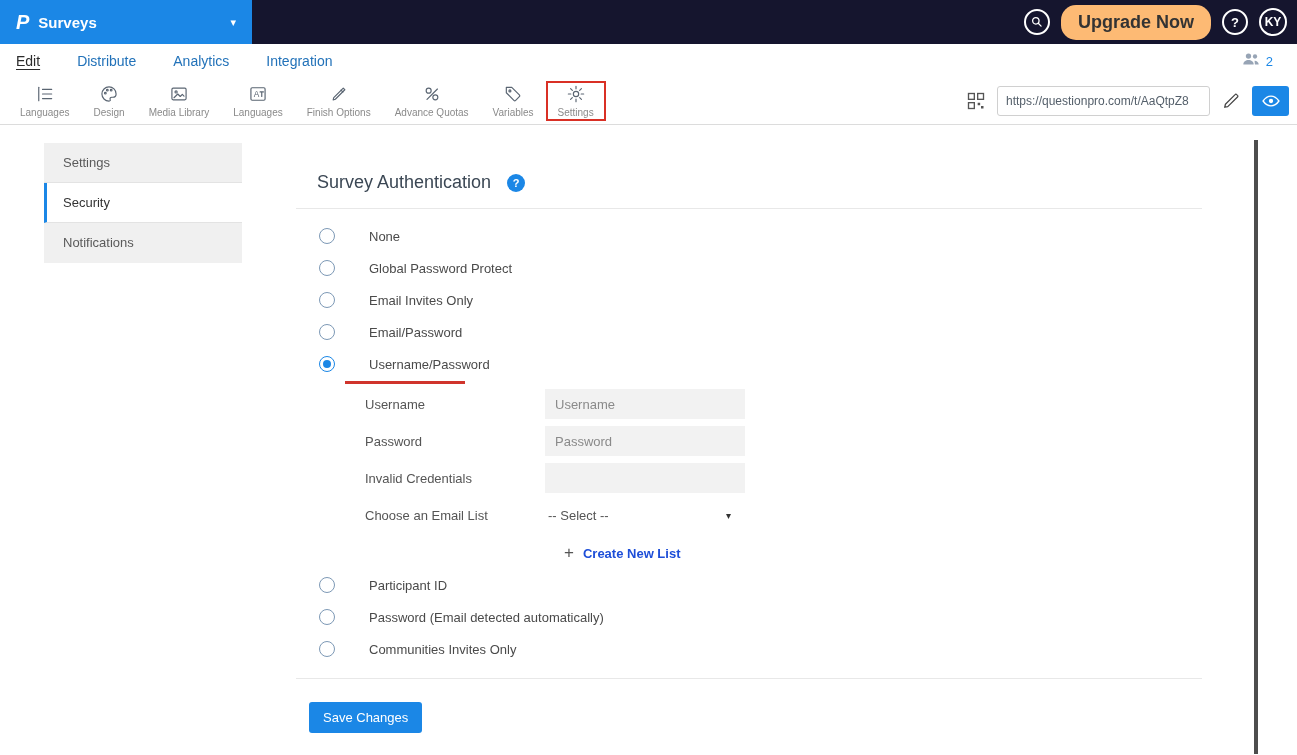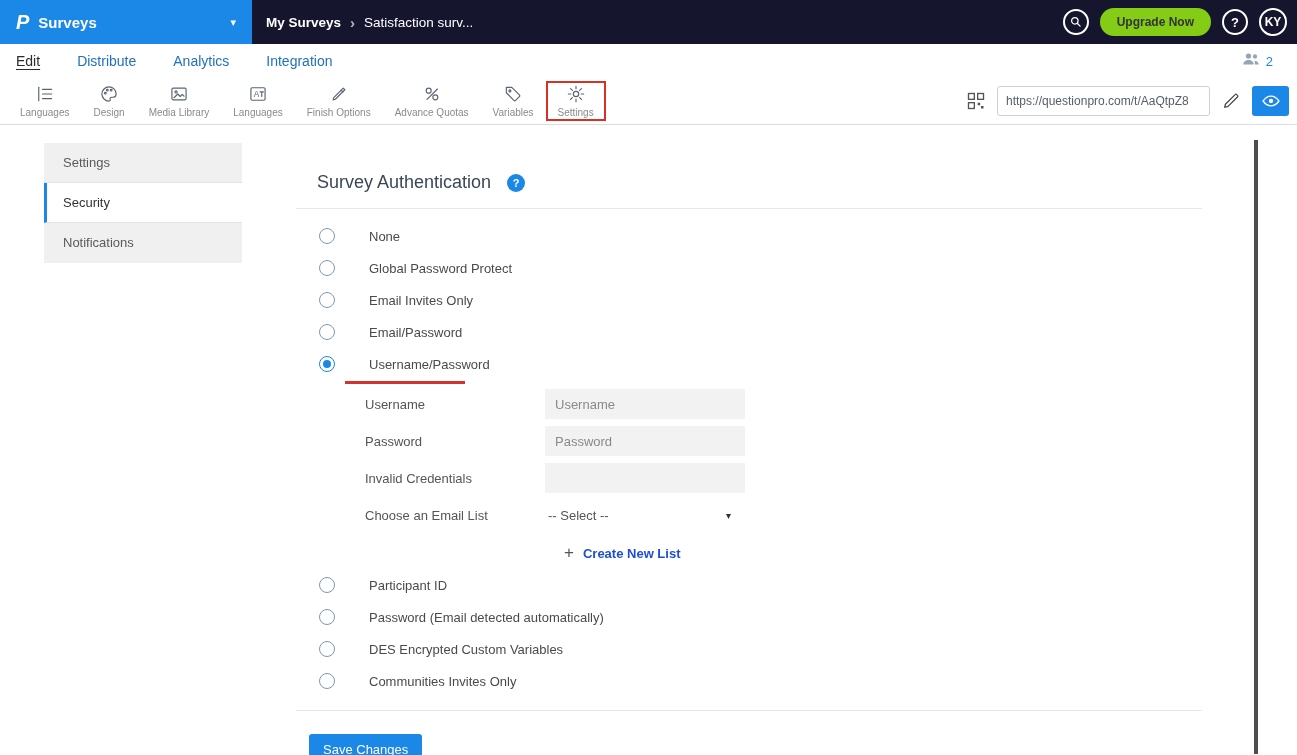--- a/index.html
+++ b/index.html
@@ -12,22 +12,22 @@
   .logo { font-weight:bold; font-size:20px; font-style:italic; }
   .brand-name { font-size:15px; font-weight:600; }
   .brand-caret { margin-left:auto; font-size:11px; }
   .breadcrumb { display:flex; align-items:center; gap:9px; padding-left:14px; font-size:13.5px; }
   .crumb.parent { font-weight:600; cursor:pointer; }
   .crumb-sep { color:#aeb6c6; font-size:15px; font-weight:600; }
   .topbar-right { margin-left:auto; display:flex; align-items:center; gap:11px; padding-right:10px; }
   .circle-btn { width:26px; height:26px; border:2px solid #fff; border-radius:50%;
     display:flex; align-items:center; justify-content:center; cursor:pointer; flex:none; }
   .help-btn { font-size:13px; font-weight:bold; }
-  .upgrade-btn { background:#84cc16; color:#333; border:none; border-radius:15px;
-    padding:7px 17px; font-size:12px; font-weight:700; cursor:pointer; font-family:inherit; }
+  .upgrade-btn { background:#fdba74; color:#333; border:none; border-radius:15px;
+    padding:7px 17px; font-size:18px; font-weight:700; cursor:pointer; font-family:inherit; }
   .avatar { width:28px; height:28px; border:2px solid #fff; border-radius:50%; font-size:12px;
     font-weight:700; display:flex; align-items:center; justify-content:center; cursor:pointer; }
 
   
   .navbar { height:34px; display:flex; align-items:center; padding:4px 16px; background:#fff; }
   .nav-tab { font-size:14px; margin-right:37px; color:#2272b9; cursor:pointer; }
   .nav-tab.active { color:#2b2b2b; text-decoration:underline; text-underline-offset:3px; }
   .nav-right { margin-left:auto; display:flex; align-items:center; gap:5px; padding-right:8px; cursor:pointer; }
   .collab-count { color:#1b87e6; font-size:13px; }
 
@@ -96,25 +96,20 @@
 </style>
 </head>
 <body>
 
 <div class="topbar">
   <div class="brand">
     <span class="logo">P</span>
     <span class="brand-name">Surveys</span>
     <span class="brand-caret">▾</span>
   </div>
-  <div class="breadcrumb">
-    <span class="crumb parent">My Surveys</span>
-    <span class="crumb-sep">›</span>
-    <span class="crumb current">Satisfaction surv...</span>
-  </div>
   <div class="topbar-right">
     <div class="circle-btn">
       <svg viewBox="0 0 24 24" width="14" height="14">
           <circle cx="10" cy="10" r="5.5" stroke="#fff" stroke-width="2.2" fill="none"></circle>
           <path d="M14.2 14.2L19 19" stroke="#fff" stroke-width="2.2" stroke-linecap="round"></path>
         </svg>
     </div>
     <button class="upgrade-btn">Upgrade Now</button>
     <div class="circle-btn help-btn">?</div>
     <div class="avatar">KY</div>
@@ -319,24 +314,20 @@
       <label class="radio-row">
         <span class="radio"></span>
         <span class="radio-label">Participant ID</span>
       </label>
       <label class="radio-row">
         <span class="radio"></span>
         <span class="radio-label">Password (Email detected automatically)</span>
       </label>
       <label class="radio-row">
         <span class="radio"></span>
-        <span class="radio-label">DES Encrypted Custom Variables</span>
-      </label>
-      <label class="radio-row">
-        <span class="radio"></span>
         <span class="radio-label">Communities Invites Only</span>
       </label>
     </div>
 
     <div class="divider bottom-divider"></div>
     <button class="save-btn">Save Changes</button>
   </main>
 
   <div class="scrollbar"></div>
 </div>

